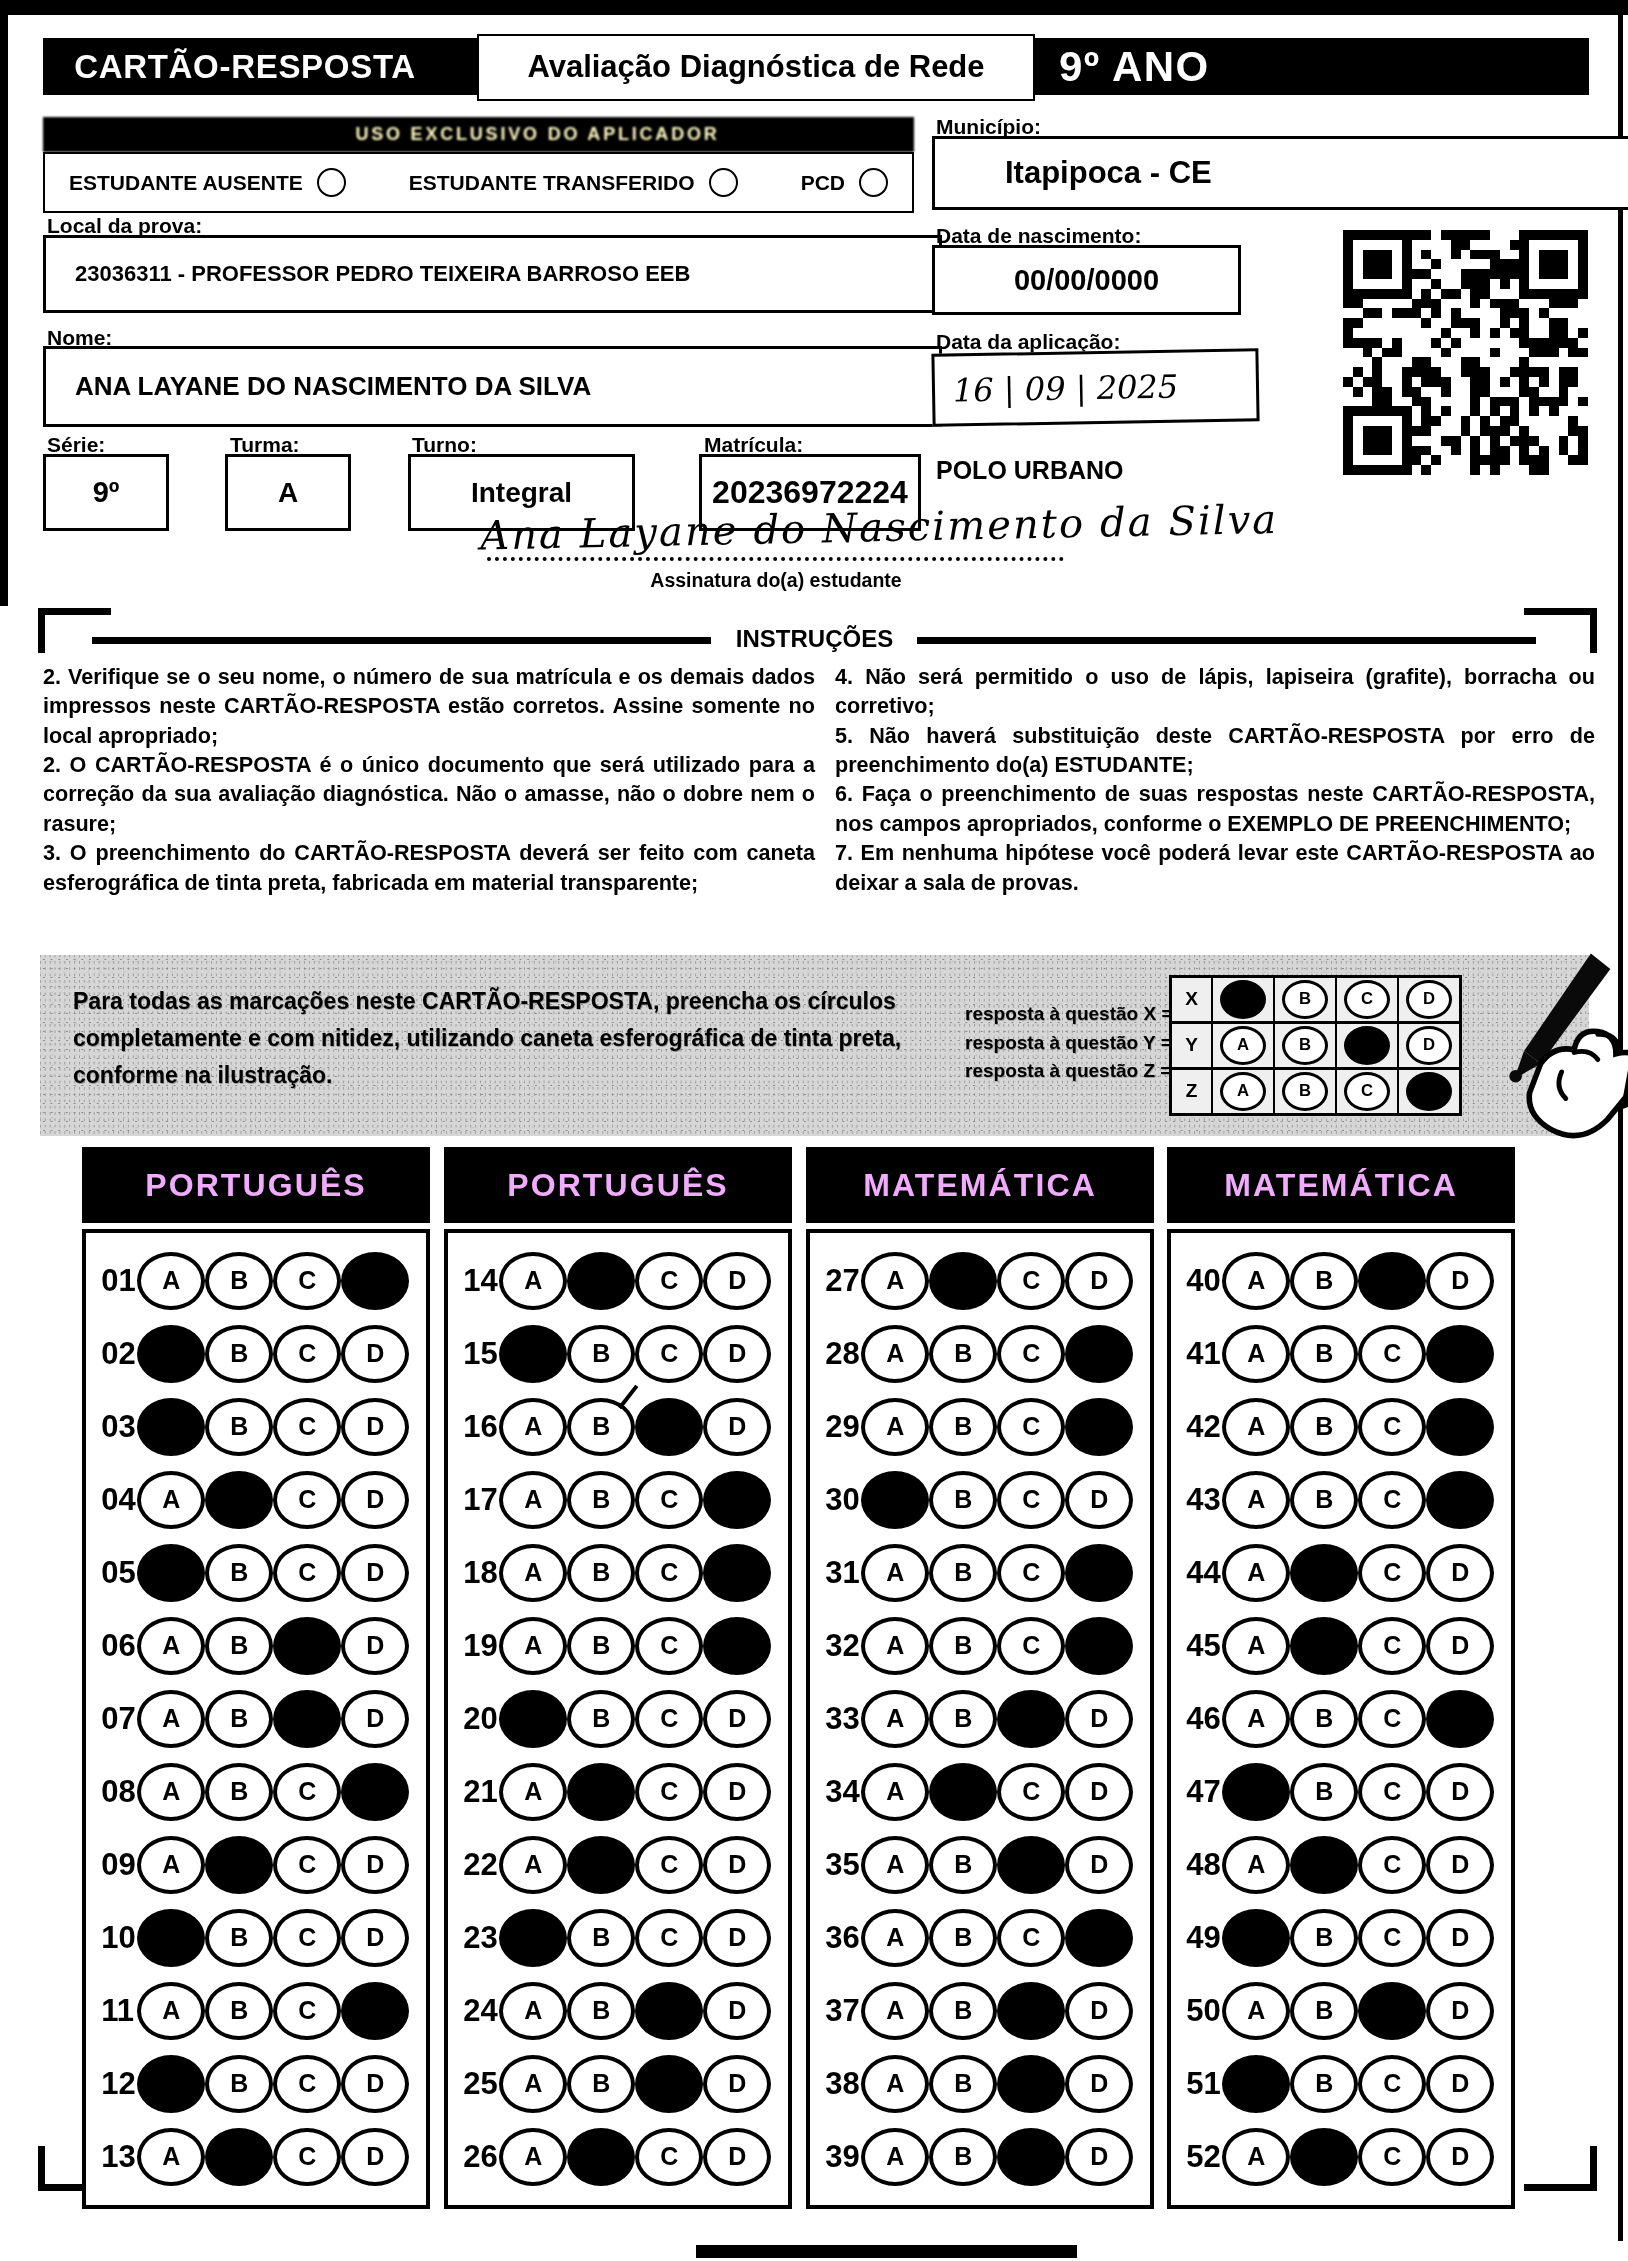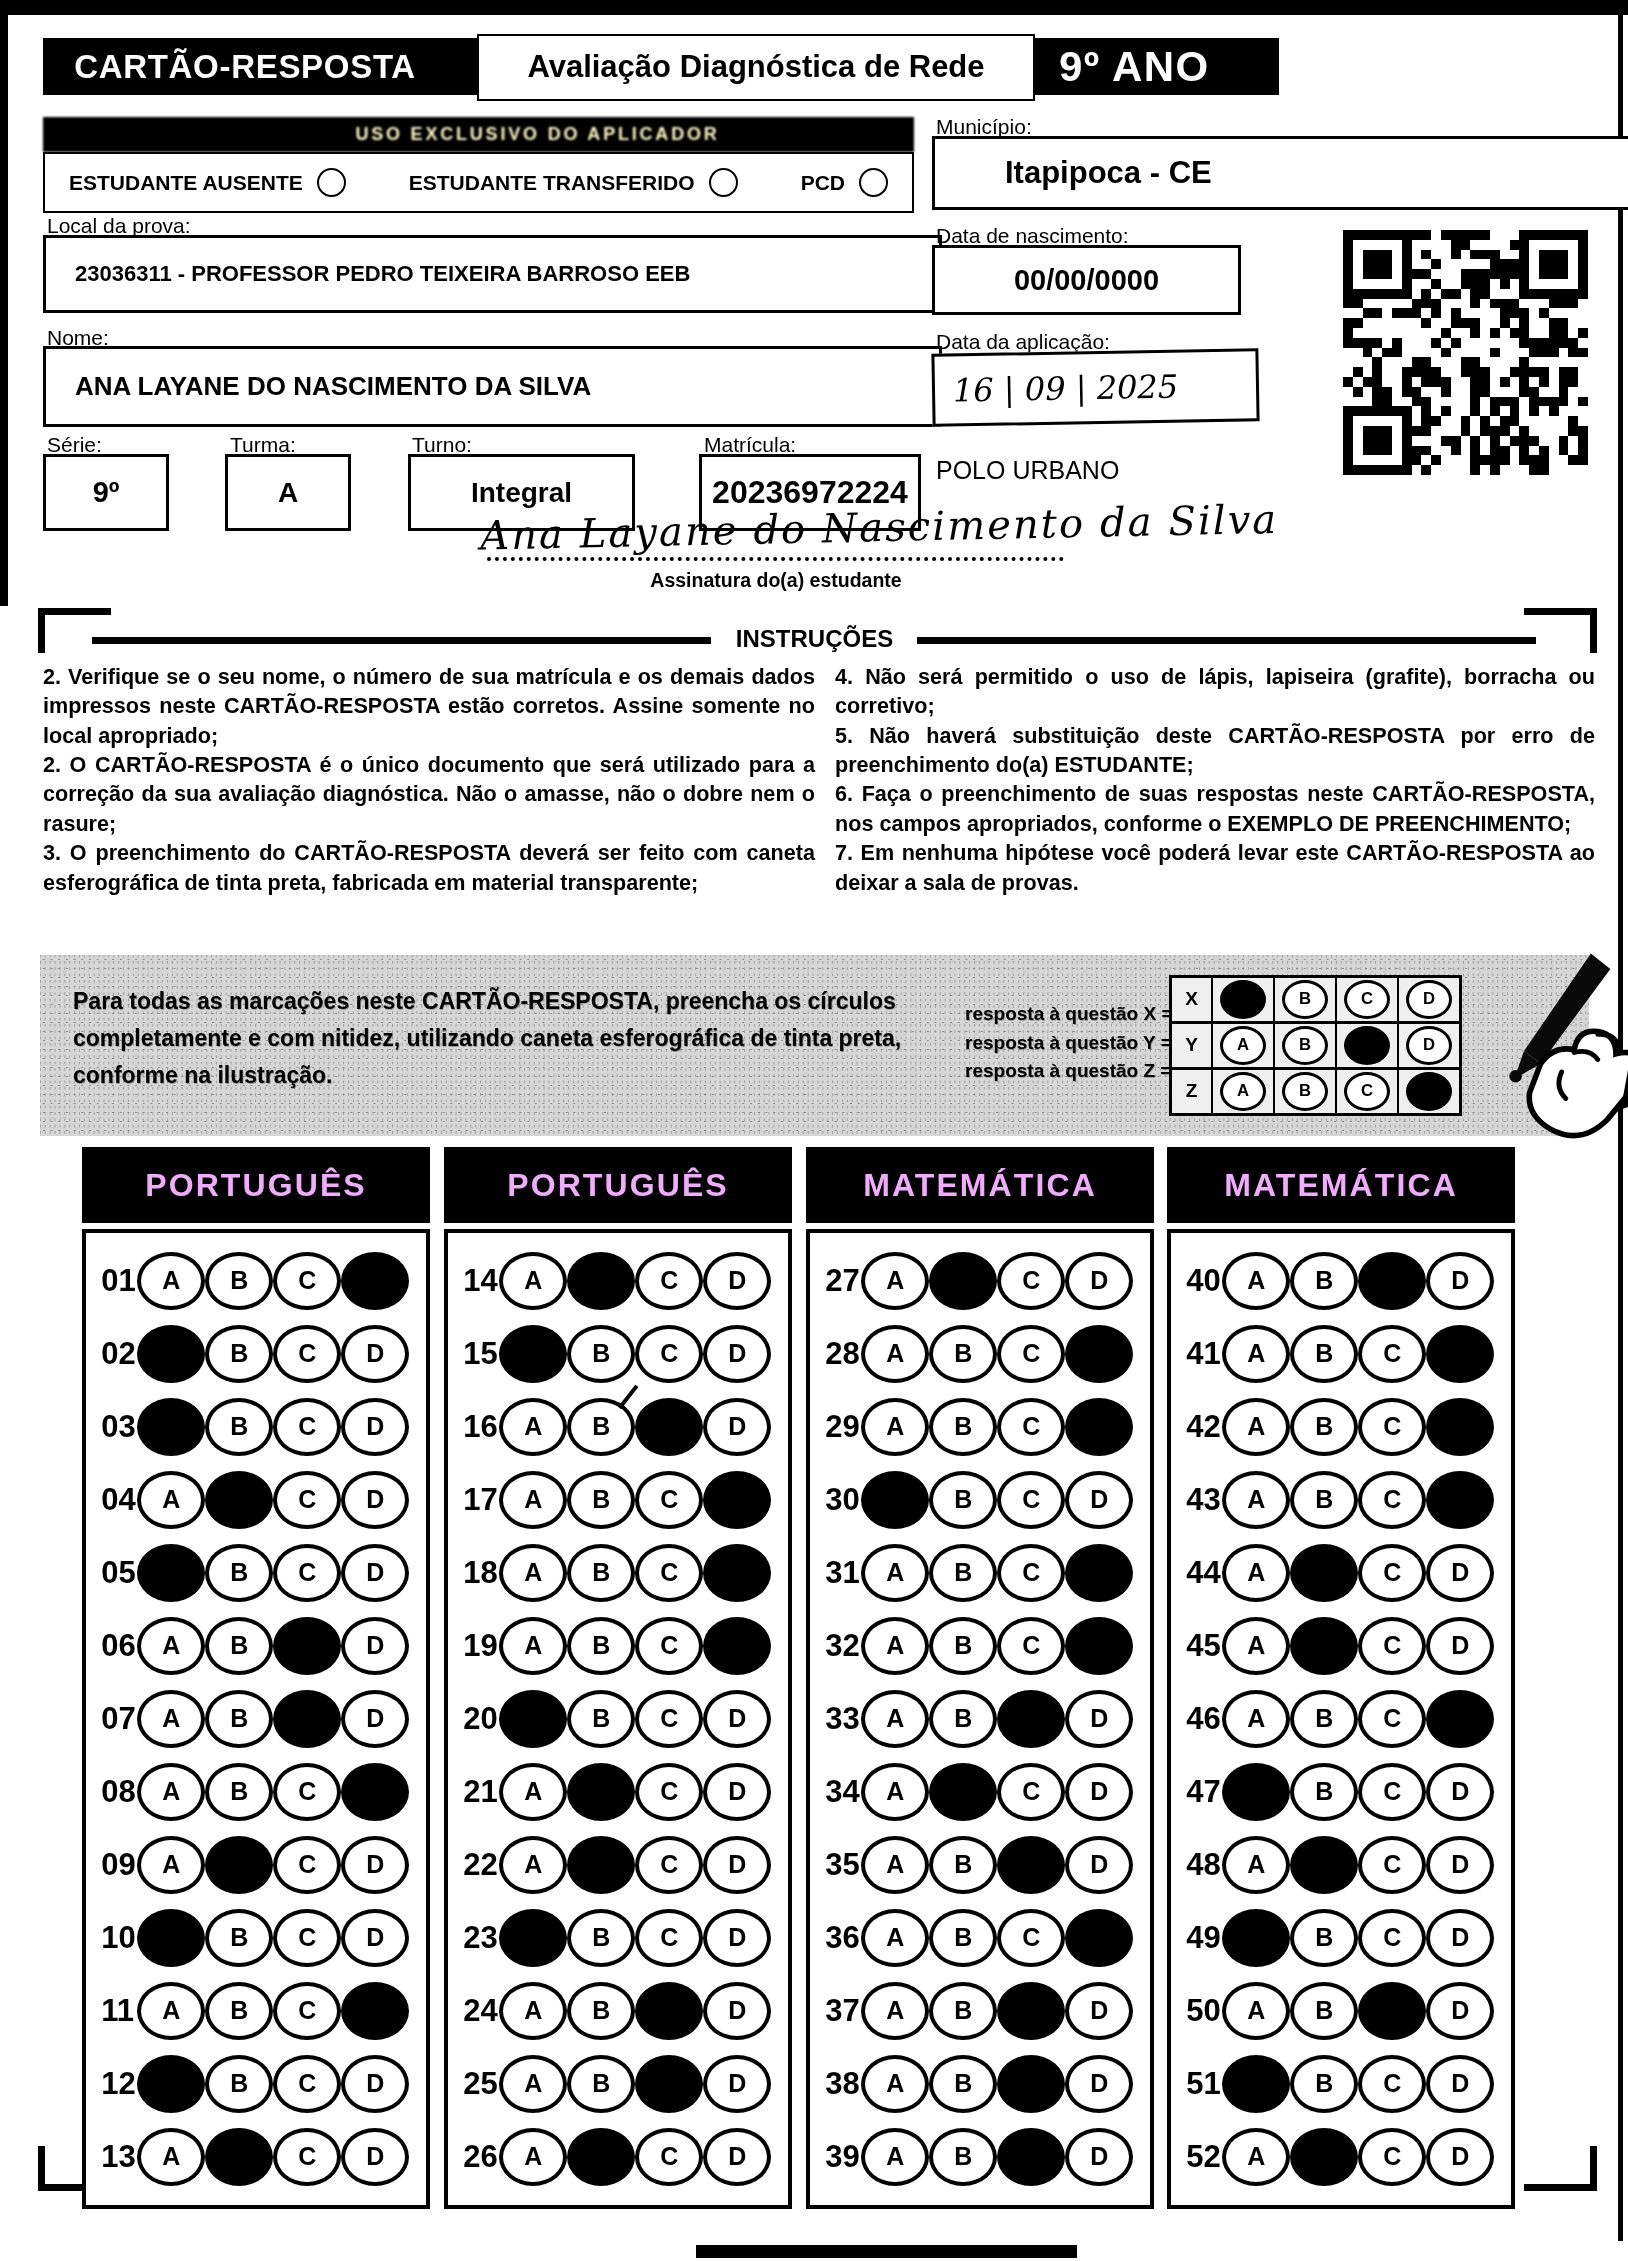--- a/index.html
+++ b/index.html
@@ -4,38 +4,38 @@
 <style>
   html,body{margin:0;padding:0;background:#e8e8e8;}
   .page{position:relative;width:1628px;height:2261px;background:#fff;
         font-family:"Liberation Sans",sans-serif;color:#000;overflow:hidden;}
   
   .edge-top{position:absolute;left:0;top:0;width:1628px;height:15.3px;background:#000;}
   .edge-left{position:absolute;left:0;top:15.3px;width:8.3px;height:591px;background:#000;}
   .edge-right{position:absolute;left:1618px;top:15.3px;width:4.9px;height:2226px;background:#000;}
 
   
-  .header-bar{position:absolute;left:43px;top:38px;width:1236px;height:57px;background:#000;}
+  .header-bar{position:absolute;left:43px;top:38px;width:1546px;height:57px;background:#000;}
   .header-card{position:absolute;left:0;top:0;width:404px;height:57px;display:flex;align-items:center;justify-content:center;
                color:#fff;font-size:33px;font-weight:bold;letter-spacing:0.7px;}
   .header-exam{position:absolute;left:434px;top:-4.2px;width:554px;height:63px;background:#fff;border:2.8px solid #000;
                display:flex;align-items:center;justify-content:center;font-size:31px;font-weight:bold;}
   .header-grade{position:absolute;left:1016px;top:0;height:57px;display:flex;align-items:center;
                 color:#fff;font-size:42px;font-weight:bold;letter-spacing:1.4px;}
 
   
   .apl{position:absolute;left:43px;top:117px;width:871px;}
   .apl-strip{height:35px;background:#000;display:flex;align-items:center;justify-content:center;padding-left:118px;
              color:#fef9c3;font-size:18px;font-weight:bold;letter-spacing:2.8px;filter:blur(0.8px);}
   .apl-box{height:57px;background:#fff;border:2.8px solid #000;display:flex;align-items:center;
            justify-content:space-between;padding:0 24px;text-align:right;}
   .apl-opt{display:flex;align-items:center;gap:14px;font-weight:bold;font-size:21px;}
   .apl-circle{width:25px;height:25px;border:2.8px solid #000;border-radius:50%;background:#fff;}
 
-  .lbl{position:absolute;font-weight:normal;font-size:21px;white-space:nowrap;text-align:right;}
+  .lbl{position:absolute;font-weight:bold;font-size:21px;white-space:nowrap;text-align:right;}
   .box{position:absolute;border:3.5px solid #000;background:#fff;display:flex;align-items:center;font-weight:bold;}
   .box.center{justify-content:center;}
 
   .hand{font-family:"DejaVu Serif",serif;font-style:italic;font-weight:normal;}
 
   .qr{position:absolute;left:1343px;top:230px;width:245px;height:245px;}
 
   
   .sig-line{position:absolute;left:487px;top:557px;width:577px;border-bottom:4.2px dotted #000;}
   .sig-text{position:absolute;left:480px;top:502px;width:1009px;font-size:40px;letter-spacing:2.1px;

